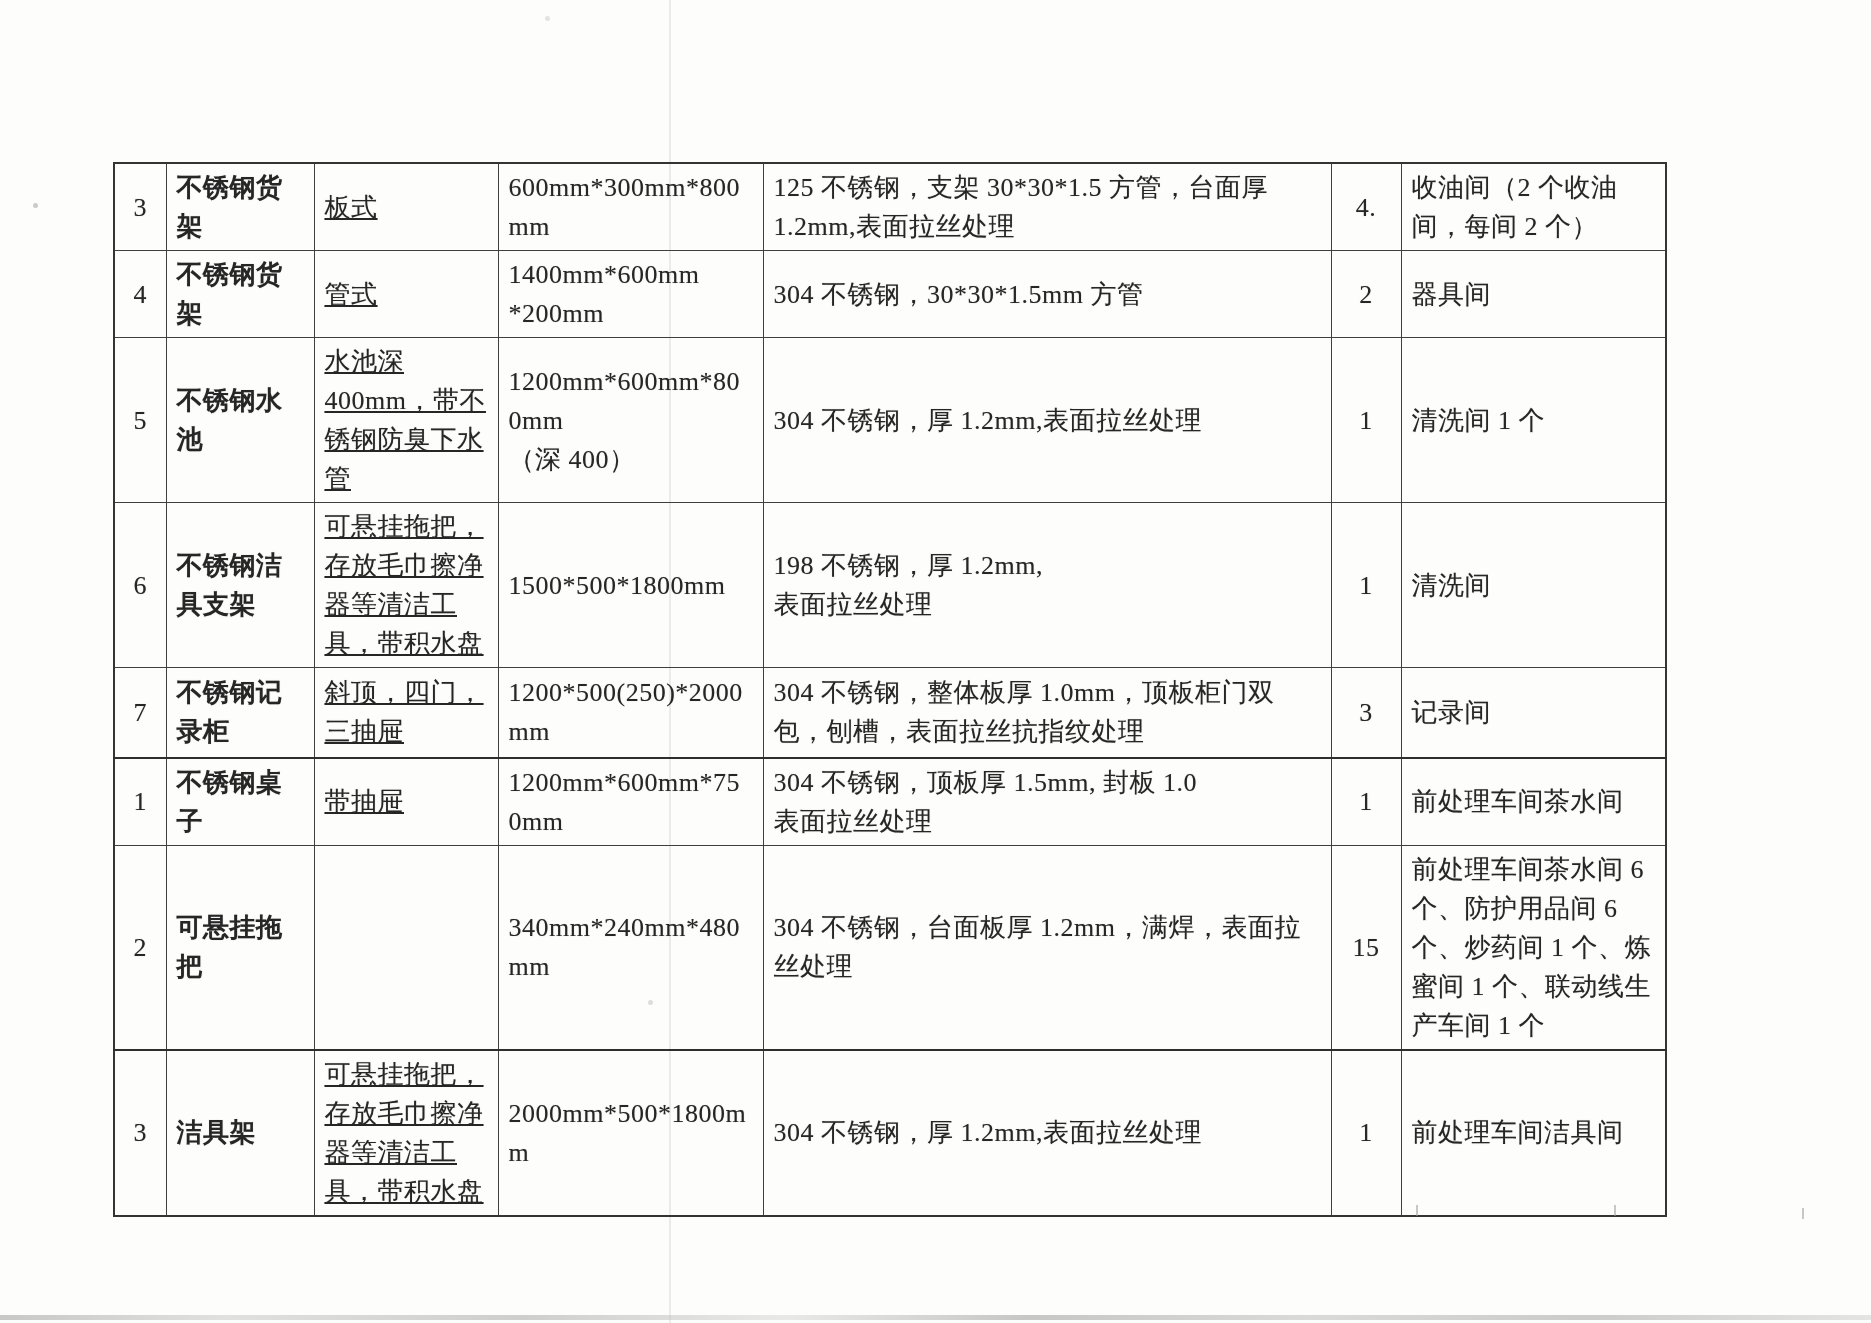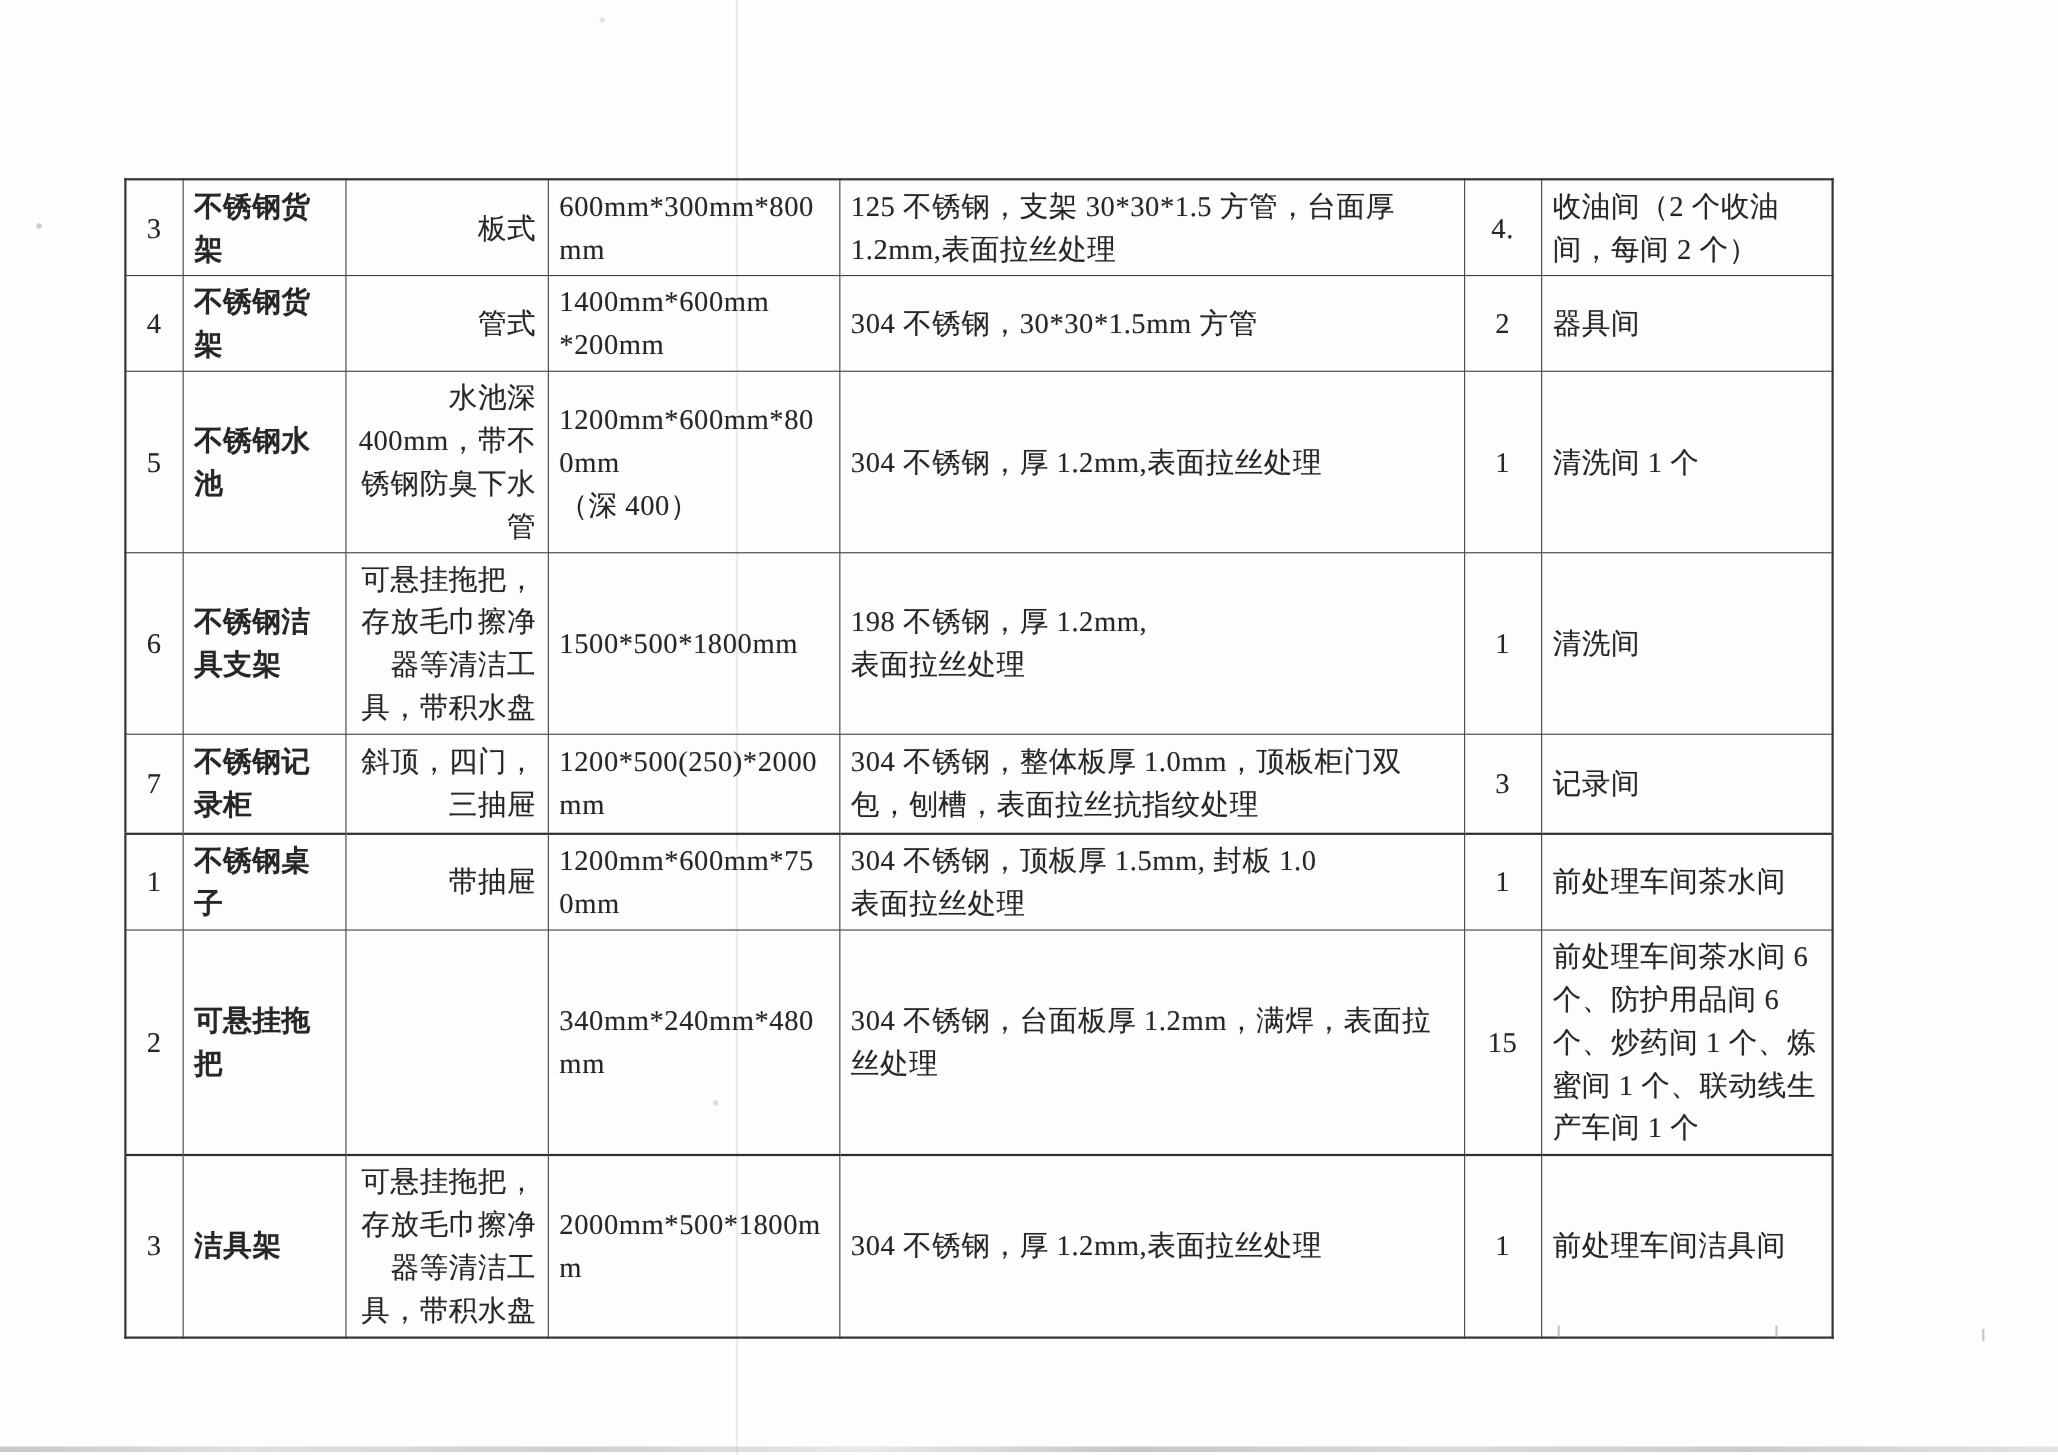--- a/index.html
+++ b/index.html
@@ -61,21 +61,21 @@
     padding: 4px 10px;
     letter-spacing: .5px;
     text-shadow: 0 0 1px rgba(60,60,60,.35);
     word-break: break-word;
     overflow: hidden;
   }
   table.spec { border: 2.2px solid #343434; }
   tr.thick-bottom td { border-bottom-width: 2.4px; border-bottom-color: #2e2e2e; }
   td.c-num  { text-align: center; padding: 4px 2px; }
   td.c-name { text-align: left; padding-left: 12px; font-weight: bold; }
-  td.c-desc { text-align: right; padding: 4px 8px; }
+  td.c-desc { text-align: left; padding: 4px 8px; text-decoration: underline; }
   td.c-dims { text-align: left; white-space: pre-line; padding-left: 14px; margin-top: 19px; }
   td.c-spec { text-align: left; white-space: pre-line; padding-left: 16px; }
   td.c-qty  { text-align: center; padding: 4px 2px; }
   td.c-loc  { text-align: left; padding-left: 12px; margin-top: 33px; }
   td.section-header {
     text-align: left;
     padding-left: 22px;
     letter-spacing: 1px;
   }
 </style>

